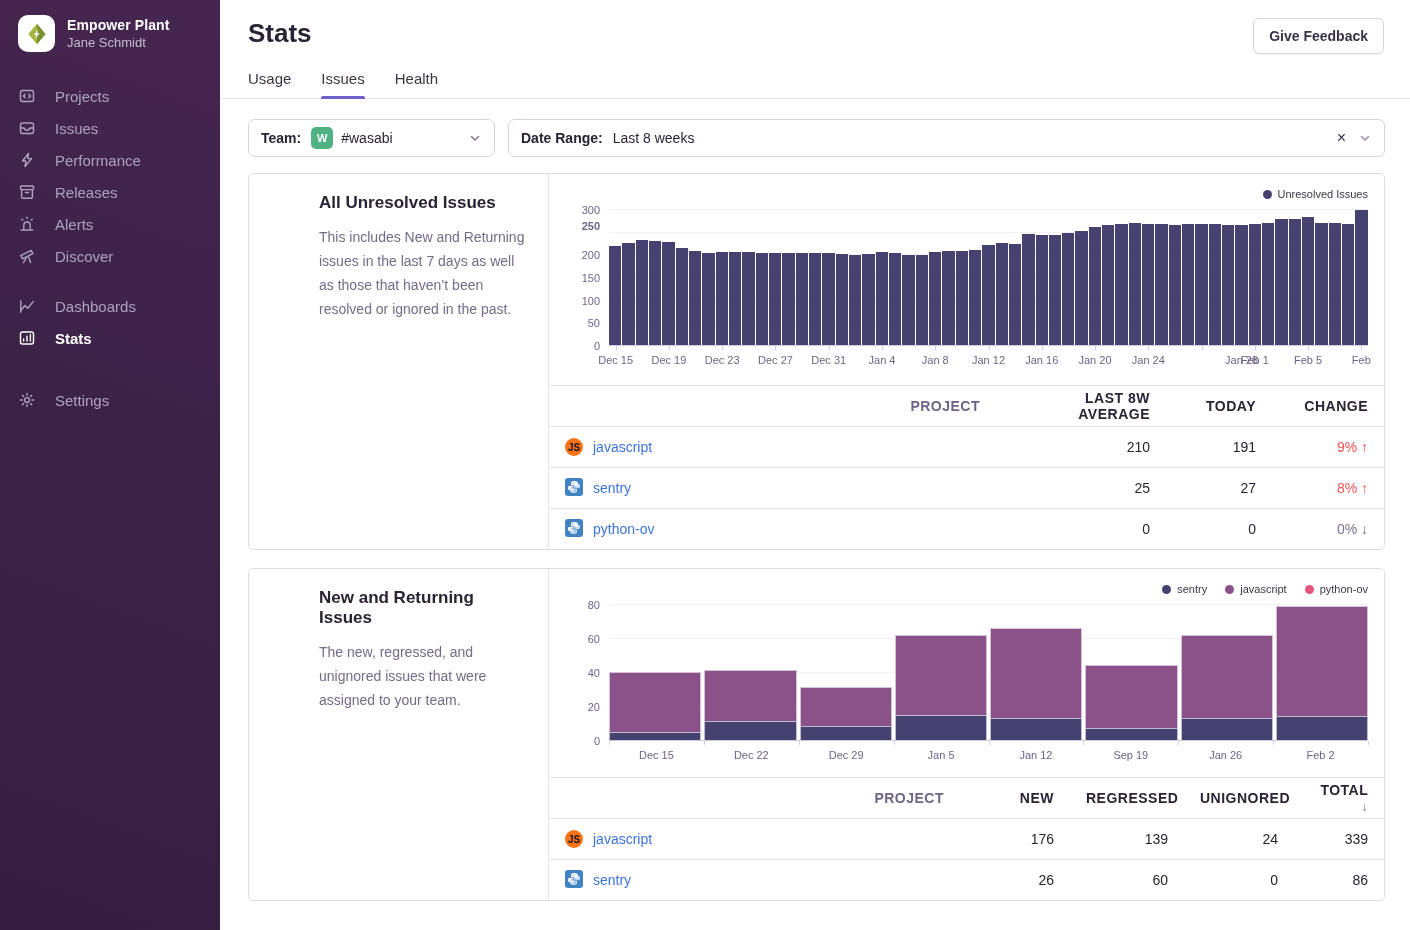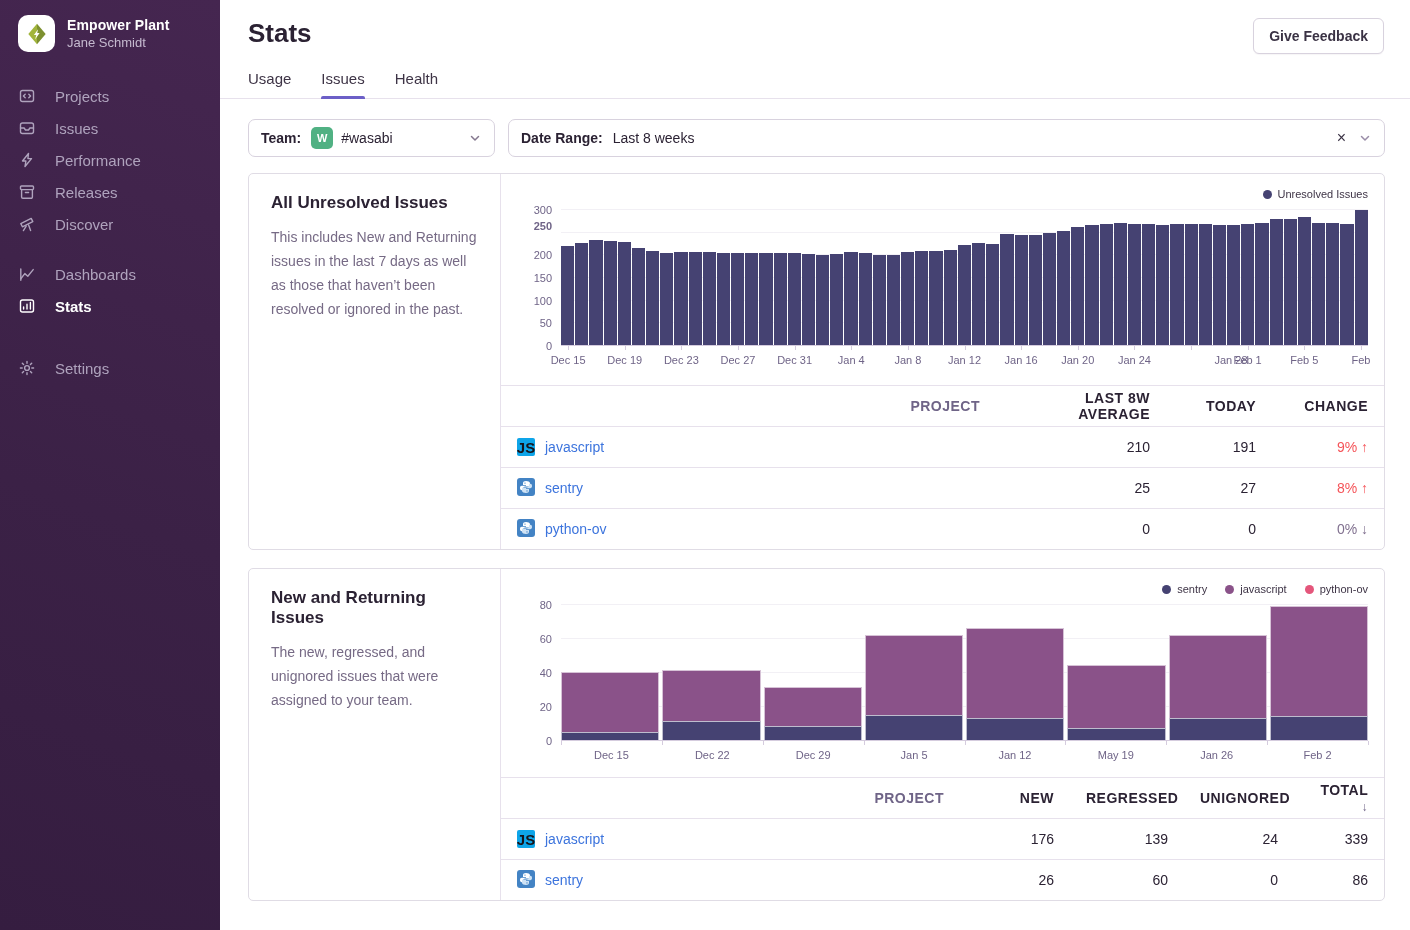--- a/index.html
+++ b/index.html
@@ -45,21 +45,21 @@
   .fvalue { font-size:14px; color:#2B2233; }
   .team-avatar { width:22px; height:22px; border-radius:5px; background:#50B183; color:#fff;
     font-size:11px; font-weight:700; display:flex; align-items:center; justify-content:center;
     margin-right:8px; }
   .spacer { flex:1; }
   .xicon { font-size:16px; color:#3A3244; margin-right:12px; cursor:pointer; }
   .chev svg { display:block; }
 
   
   .card { border:1px solid #E0DCE5; border-radius:5px; margin-top:16px; display:flex;
-    background:#fff; }
+    background:#fff;padding-left:48px; }
   .card + .card { margin-top:18px; }
   .card-left { width:252px; flex:0 0 auto; border-right:1px solid #E7E1EC; padding:19px 22px; }
   .card-title { font-size:17px; font-weight:600; color:#2B2233; }
   .card-desc { margin-top:12px; font-size:14px; line-height:24px; color:#766A85; }
   .card-right { flex:1; min-width:0; }
 
   
   .chart-wrap { padding:12px 16px 6px 16px; }
   .legend { display:flex; justify-content:flex-end; gap:18px; height:16px; margin-bottom:8px; }
   .legend-item { display:flex; align-items:center; gap:6px; font-size:11px; color:#3E3446; }
@@ -86,22 +86,22 @@
   .ptable { border-top:1px solid #E7E1EC; margin-top:10px; }
   .trow { display:grid; align-items:center; height:41px; border-top:1px solid #E7E1EC; }
   .trow:first-child { border-top:none; height:40px; }
   .t1 .trow { grid-template-columns:1fr 170px 106px 112px; }
   .t2 .trow { grid-template-columns:1fr 110px 114px 110px 90px; }
   .th { font-size:11px; font-weight:700; letter-spacing:.5px; color:#6F6487; text-transform:uppercase;text-align:right; }
   .cell { padding:0 16px; font-size:14px; }
   .num { text-align:right; color:#2B2233; }
   .proj { display:flex; align-items:center; gap:10px; }
   .proj a { color:#3C74DD; text-decoration:none; cursor:pointer; }
-  .js-badge { width:18px; height:18px; border-radius:2px; background:#0ea5e9; color:#16141A;
-    font-size:15px; font-weight:800; display:flex; align-items:center; justify-content:center; flex:0 0 auto; }
+  .js-badge { width:18px; height:18px; border-radius:9px; background:#f97316; color:#16141A;
+    font-size:10px; font-weight:800; display:flex; align-items:center; justify-content:center; flex:0 0 auto; }
   .change { text-align:right; }
   .change[data-trend="up"] { color:#F55459; }
   .change[data-trend="flat"] { color:#80708F; }
   .sort-arr { font-size:12px; color:#6F6487; }
 </style>
 </head>
 <body>
 
 <aside class="sidebar">
   <div class="org">
@@ -145,20 +145,28 @@
       <span>Performance</span>
     </div>
     <div class="nav-item">
       <span class="ni">
         <svg width="18" height="18" viewBox="0 0 18 18" fill="none" stroke="#AFA3BD" stroke-width="1.4" stroke-linecap="round" stroke-linejoin="round">
           <rect x="2.5" y="3" width="13" height="3.6" rx="1"></rect>
             <path d="M3.6 6.6V14a1.3 1.3 0 0 0 1.3 1.3h8.2A1.3 1.3 0 0 0 14.4 14V6.6M7.4 9.5h3.2"></path>
         </svg>
         </span>
       <span>Releases</span>
+    </div>
+    <div class="nav-item">
+      <span class="ni">
+        <svg width="18" height="18" viewBox="0 0 18 18" fill="none" stroke="#AFA3BD" stroke-width="1.4" stroke-linecap="round" stroke-linejoin="round">
+          <path d="M5.8 13.5v-3.3a3.2 3.2 0 0 1 6.4 0v3.3M3.2 15h11.6M9 2.2v1.3M3.8 4.2l.9.9M14.2 4.2l-.9.9"></path>
+        </svg>
+        </span>
+      <span>Alerts</span>
     </div>
     <div class="nav-item">
       <span class="ni">
         <svg width="18" height="18" viewBox="0 0 18 18" fill="none" stroke="#AFA3BD" stroke-width="1.4" stroke-linecap="round" stroke-linejoin="round">
           <path d="M2.8 8.6 13.2 3.4l1.6 3.2-10.4 5.2Z"></path>
             <path d="M8.2 11.2 5.4 15.6M10.6 10 12.6 15.6"></path>
         </svg>
         </span>
       <span>Discover</span>
     </div>
@@ -496,21 +504,21 @@
                 <div class="xtick" style="left: 87.5%;"></div>
                 <div class="xtick" style="left: 100%;"></div>
               </div>
           </div>
           <div class="xlabels-flex">
               <div class="xlabel-f">Dec 15</div>
               <div class="xlabel-f">Dec 22</div>
               <div class="xlabel-f">Dec 29</div>
               <div class="xlabel-f">Jan 5</div>
               <div class="xlabel-f">Jan 12</div>
-              <div class="xlabel-f">May 19</div>
+              <div class="xlabel-f">Sep 19</div>
               <div class="xlabel-f">Jan 26</div>
               <div class="xlabel-f">Feb 2</div>
             </div>
         </div>
         <div class="ptable t2">
           <div class="trow">
             <div class="cell th">Project</div>
             <div class="cell th num">New</div>
             <div class="cell th num">Regressed</div>
             <div class="cell th num">Unignored</div>

